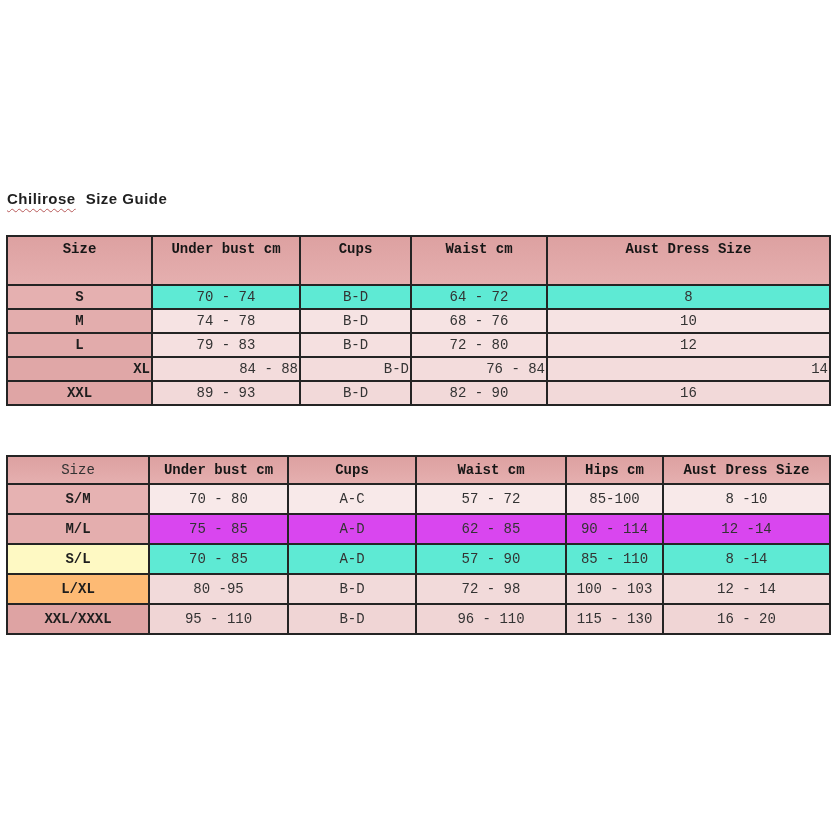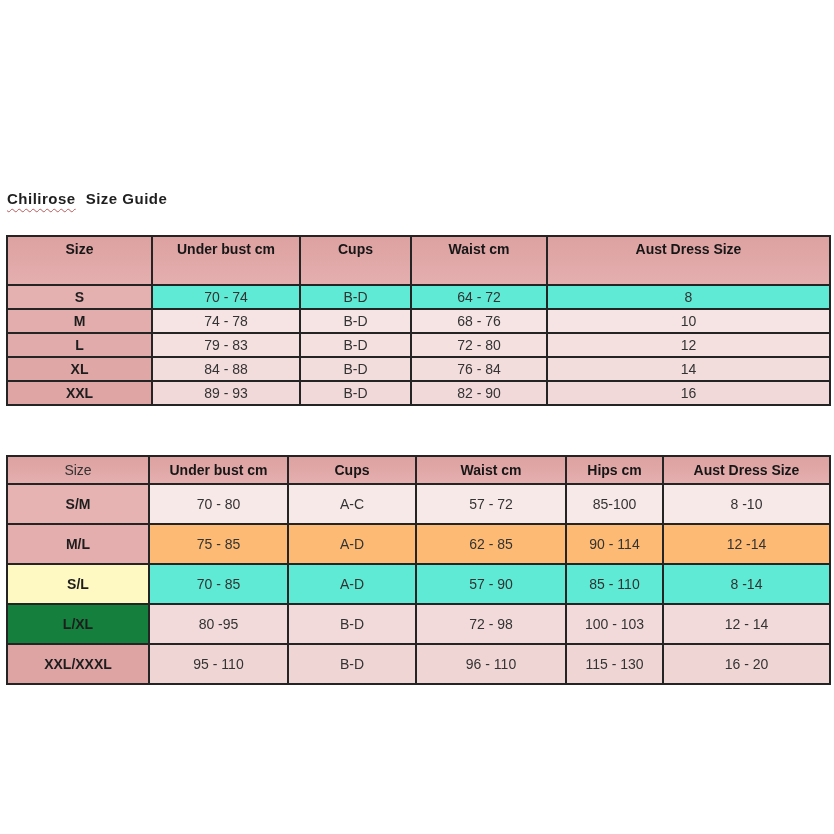--- a/index.html
+++ b/index.html
@@ -36,20 +36,21 @@
     margin-right: 10px;
   }
 
   
   table.size-table {
     position: absolute;
     left: 6px;
     border-collapse: collapse;
     table-layout: fixed;
     width: 823px;
+    font-family: Liberation Mono, monospace;
   }
   table.size-table th,
   table.size-table td {
     border: 2px solid #242424;
     text-align: center;
     color: #333333;
     font-size: 14px;
     overflow: hidden;
     white-space: nowrap;
   }
@@ -69,43 +70,43 @@
   #table1 { top: 235px; }
   #table1 th {
     height: 42px;
     vertical-align: top;
     padding-top: 4px;
   }
   #table1 tbody tr { height: 24px; }
   #table1 tbody tr:nth-child(1) td { background: #5eead4; }
   #table1 tbody tr:nth-child(2) td { background: #f6e3e3; }
   #table1 tbody tr:nth-child(3) td { background: #f5e0e0; }
-  #table1 tbody tr:nth-child(4) td { background: #f3dcdc; }
+  #table1 tbody tr:nth-child(4) td { background: #f3dcdc; text-align: right; }
   #table1 tbody tr:nth-child(5) td { background: #f2d9d9; }
   #table1 tbody tr:nth-child(1) td:first-child { background: #e5b0b0; }
   #table1 tbody tr:nth-child(2) td:first-child { background: #e3adad; }
   #table1 tbody tr:nth-child(3) td:first-child { background: #e2abab; }
   #table1 tbody tr:nth-child(4) td:first-child { background: #e0a7a7; }
   #table1 tbody tr:nth-child(5) td:first-child { background: #dfa5a5; margin-top: 32px; }
 
   
   #table2 { top: 455px; }
   #table2 th { height: 24px; vertical-align: middle; }
   
   #table2 th:first-child { font-weight: normal; color: #333333; }
-  #table2 tbody tr { height: 40px; }
+  #table2 tbody tr { height: 30px; }
   #table2 tbody tr:nth-child(1) td { background: #f8e9e9; }
-  #table2 tbody tr:nth-child(2) td { background: #fdba74; }
+  #table2 tbody tr:nth-child(2) td { background: #d946ef; }
   #table2 tbody tr:nth-child(3) td { background: #5eead4; }
   #table2 tbody tr:nth-child(4) td { background: #f2dada; }
   #table2 tbody tr:nth-child(5) td { background: #f0d5d5; }
   #table2 tbody tr:nth-child(1) td:first-child { background: #e6b2b2; }
   #table2 tbody tr:nth-child(2) td:first-child { background: #e4aeae; }
   #table2 tbody tr:nth-child(3) td:first-child { background: #fef9c3; }
-  #table2 tbody tr:nth-child(4) td:first-child { background: #15803d; }
+  #table2 tbody tr:nth-child(4) td:first-child { background: #fdba74; }
   #table2 tbody tr:nth-child(5) td:first-child { background: #dea3a3; }
 </style>
 </head>
 <body>
 
 <div id="page">
 
   <div id="title">
     <span class="brand">Chilirose</span><span>Size Guide</span>
   </div>

